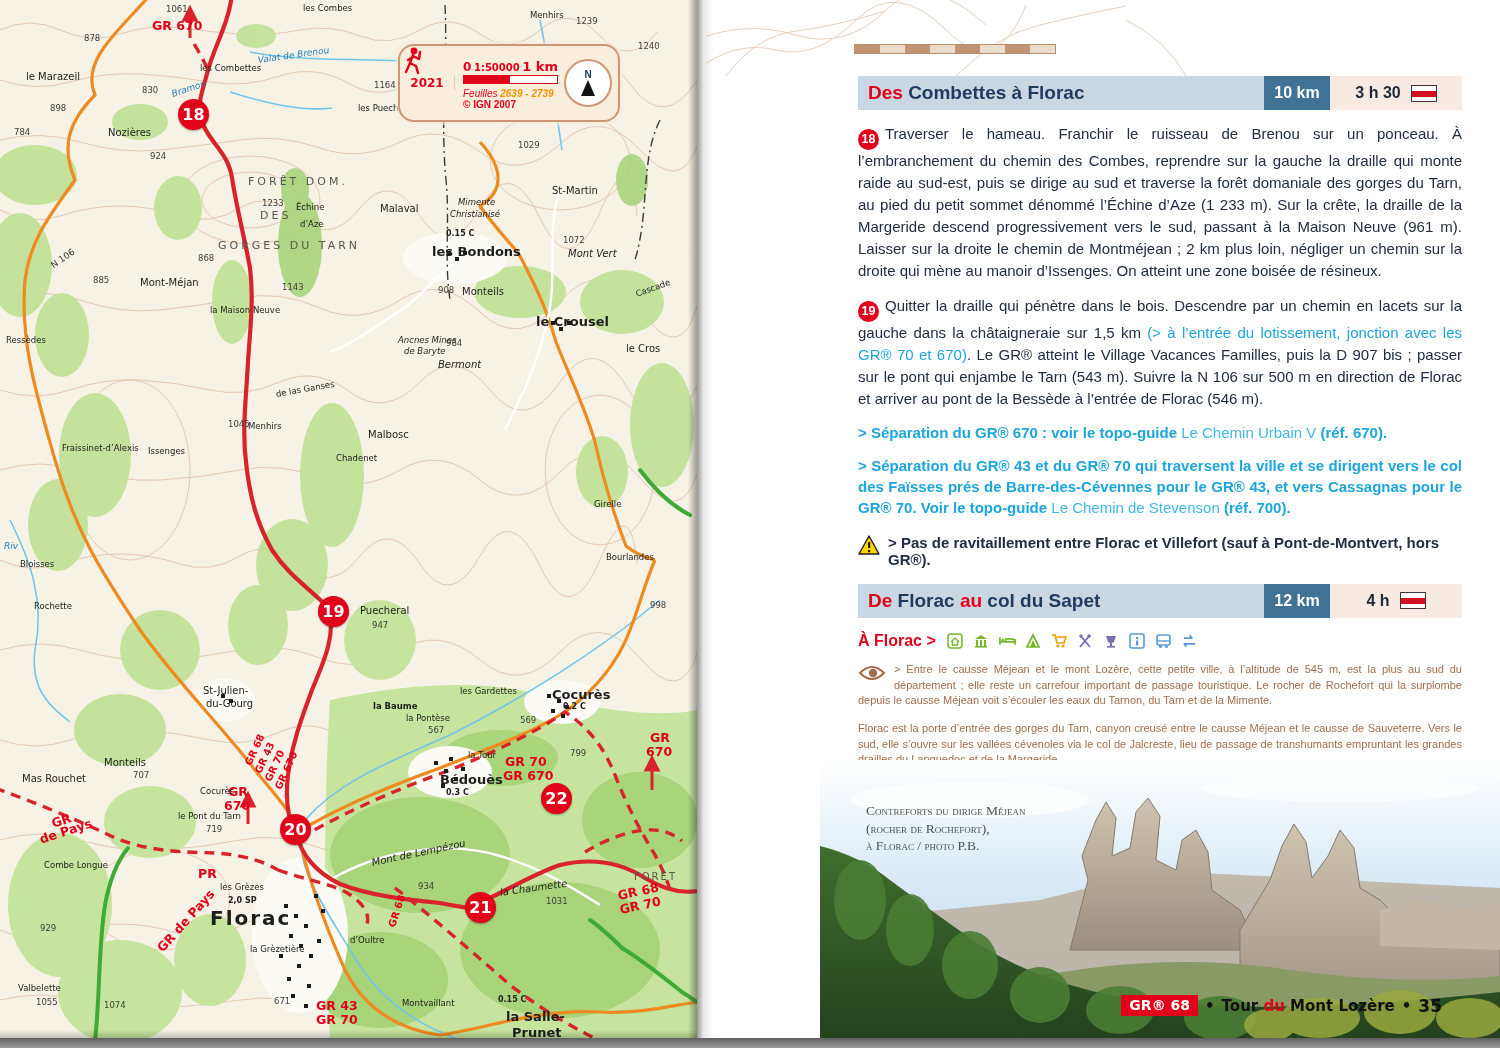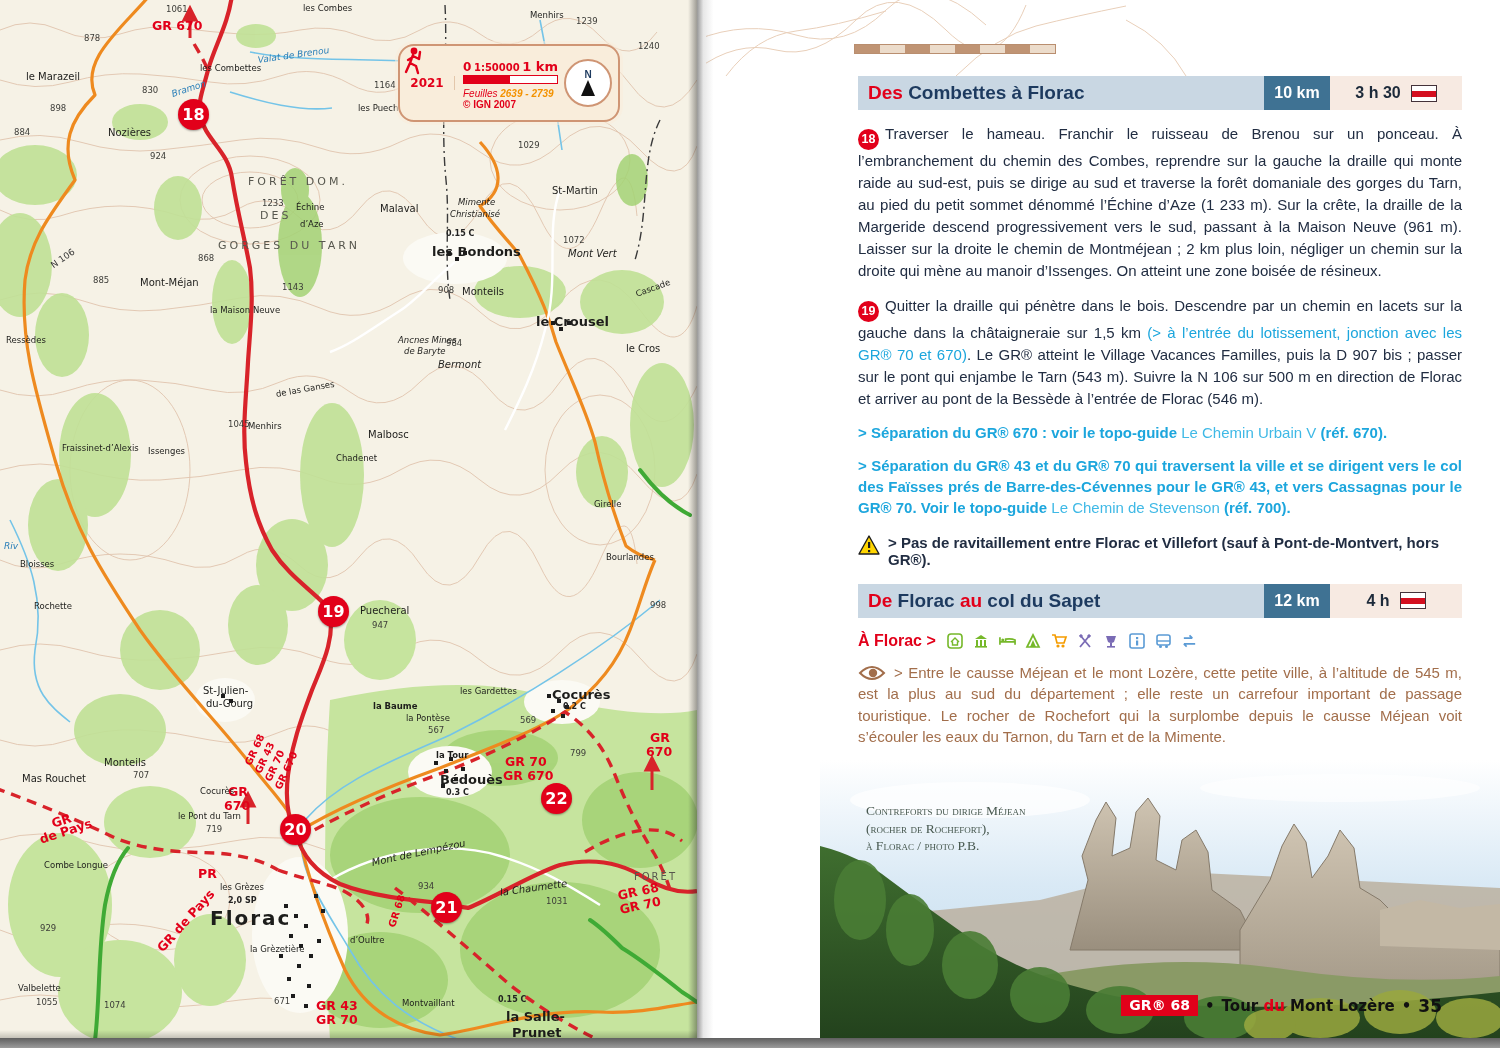--- a/index.html
+++ b/index.html
@@ -66,21 +66,21 @@
              font-weight:bold;font-size:12.5px;align-items:center;justify-content:center;vertical-align:-4px;margin-right:6px;}
   .cyan{color:#1ca6dd;}
   .cyan-b{color:#1ca6dd;font-weight:bold;}
   .cyan-l{color:#3fb9e6;}
   .sep-p{font-size:15px;line-height:1.4;text-align:justify;margin:12px 0 0;}
   .warn-p{display:flex;gap:8px;align-items:flex-start;font-size:15px;font-weight:bold;margin:16px 0 0;color:#212d42;}
   .warn-p svg{flex:0 0 auto;margin-top:1px;}
   .services{display:flex;align-items:center;gap:9px;margin:14px 0 0;}
   .services .lbl{color:#e2001a;font-weight:bold;font-size:16px;margin-right:2px;}
   .svc{display:inline-flex;width:17px;height:17px;align-items:center;justify-content:center;}
-  .eye-p{color:#a26e4b;font-size:15px;line-height:1.43;text-align:justify;margin:12px 0 0;}
+  .eye-p{color:#a26e4b;font-size:11px;line-height:1.43;text-align:justify;margin:12px 0 0;}
   .eye-icon{float:left;margin:2px 8px 0 0;}
 
   
   .photo{position:absolute;left:114px;top:760px;width:680px;height:278px;overflow:hidden;}
   .photo svg{position:absolute;left:0;top:0;}
   .photo-caption{position:absolute;left:46px;top:42px;font-family:"Liberation Serif",serif;
                  font-variant:small-caps;color:#47584f;font-size:13.5px;line-height:1.3;z-index:3;}
   .photo-footer{position:absolute;right:58px;bottom:22px;display:flex;align-items:center;gap:7px;z-index:3;
                 font-family:"DejaVu Sans",sans-serif;font-weight:bold;font-size:15px;color:#111;}
   .photo-footer .badge{background:#e2001a;color:#fff;padding:2px 8px 3px;font-size:14px;}
@@ -268,21 +268,21 @@
       <span class="map-label gr-lg" style="left: 152px; top: 20px;">GR 670</span>
       <span class="map-label place" style="left: 26px; top: 72px;">le Marazeil</span>
       <span class="map-label place-s" style="left: 303px; top: 4px;">les Combes</span>
       <span class="map-label place-s" style="left: 200px; top: 64px;">les Combettes</span>
       <span class="map-label water" style="left: 258px; top: 56px; transform: rotate(-8deg);">Valat de Brenou</span>
       <span class="map-label water" style="left: 172px; top: 90px; transform: rotate(-18deg);">Bramon</span>
       <span class="map-label place" style="left: 108px; top: 128px;">Nozières</span>
       <span class="map-label peak" style="left: 84px; top: 34px;">878</span>
       <span class="map-label peak" style="left: 142px; top: 86px;">830</span>
       <span class="map-label peak" style="left: 50px; top: 104px;">898</span>
-      <span class="map-label peak" style="left: 14px; top: 128px;">884</span>
+      <span class="map-label peak" style="left: 14px; top: 128px;">784</span>
       <span class="map-label peak" style="left: 150px; top: 152px;">924</span>
       <span class="map-label peak" style="left: 198px; top: 254px;">868</span>
       <span class="map-label peak" style="left: 93px; top: 276px;">885</span>
       <span class="map-label peak" style="left: 282px; top: 283px;">1143</span>
       <span class="map-label place" style="left: 140px; top: 278px;">Mont-Méjan</span>
       <span class="map-label place-s" style="left: 210px; top: 306px;">la Maison Neuve</span>
       <span class="map-label road" style="left: 52px; top: 262px; transform: rotate(-35deg);">N 106</span>
       <span class="map-label forest" style="left: 248px; top: 176px;">FORÊT DOM.</span>
       <span class="map-label forest" style="left: 260px; top: 210px;">DES</span>
       <span class="map-label forest" style="left: 218px; top: 240px;">GORGES DU TARN</span>
@@ -328,21 +328,21 @@
       <span class="map-label place-s" style="left: 34px; top: 602px;">Rochette</span>
       <span class="map-label place" style="left: 360px; top: 606px;">Puecheral</span>
       <span class="map-label peak" style="left: 372px; top: 621px;">947</span>
       <span class="map-label place" style="left: 203px; top: 686px;">St-Julien-</span>
       <span class="map-label place" style="left: 206px; top: 699px;">du-Gourg</span>
       <span class="map-label place-s" style="left: 373px; top: 702px; font-weight: bold;">la Baume</span>
       <span class="map-label place-s" style="left: 406px; top: 714px;">la Pontèse</span>
       <span class="map-label place-s" style="left: 460px; top: 687px;">les Gardettes</span>
       <span class="map-label place-lg" style="left: 552px; top: 688px;">Cocurès</span>
       <span class="map-label note" style="left: 563px; top: 703px;">0.2 C</span>
-      <span class="map-label place-s" style="left: 436px; top: 751px; font-weight: bold;">la Tour</span>
+      <span class="map-label place-s" style="left: 468px; top: 751px;">la Tour</span>
       <span class="map-label place-lg" style="left: 440px; top: 773px;">Bédouès</span>
       <span class="map-label note" style="left: 446px; top: 789px;">0.3 C</span>
       <span class="map-label gr-lg" style="left: 505px; top: 756px;">GR 70</span>
       <span class="map-label gr-lg" style="left: 503px; top: 770px;">GR 670</span>
       <span class="map-label gr-lg" style="left: 650px; top: 732px;">GR</span>
       <span class="map-label gr-lg" style="left: 646px; top: 746px;">670</span>
       <span class="map-label peak" style="left: 570px; top: 749px;">799</span>
       <span class="map-label peak" style="left: 520px; top: 716px;">569</span>
       <span class="map-label peak" style="left: 428px; top: 726px;">567</span>
       <span class="map-label gr" style="left: 248px; top: 760px; transform: rotate(-65deg);">GR 68</span>
@@ -386,21 +386,21 @@
       <span class="map-label note" style="left: 498px; top: 996px;">0.15 C</span>
       <span class="map-label place-lg" style="left: 506px; top: 1010px;">la Salle-</span>
       <span class="map-label place-lg" style="left: 512px; top: 1026px;">Prunet</span>
     </div>
 
   <div style="position:absolute;left:0;top:0;width:697px;height:1040px;">
 
   <span class="wp" style="left: 193px; top: 114px;">18</span>
       <span class="wp" style="left: 333px; top: 611px;">19</span>
       <span class="wp" style="left: 295px; top: 829px;">20</span>
-      <span class="wp" style="left: 446px; top: 907px;">21</span>
+      <span class="wp" style="left: 480px; top: 907px;">21</span>
       <span class="wp" style="left: 556px; top: 798px;">22</span>
     </div>
 
   <div class="legend">
     <div class="hiker-col">
       <svg width="26" height="30" viewBox="0 0 26 30">
         <circle cx="14" cy="5" r="3.4" fill="#e2001a"></circle>
         <path d="M13,9 L10,17 L6,26 M10,17 L16,20 L18,27 M13,10 L19,13 M13,11 L8,14 M19,13 L20,6" stroke="#e2001a" stroke-width="2.4" fill="none" stroke-linecap="round"></path>
       </svg>
       <div class="yr">2021</div>

